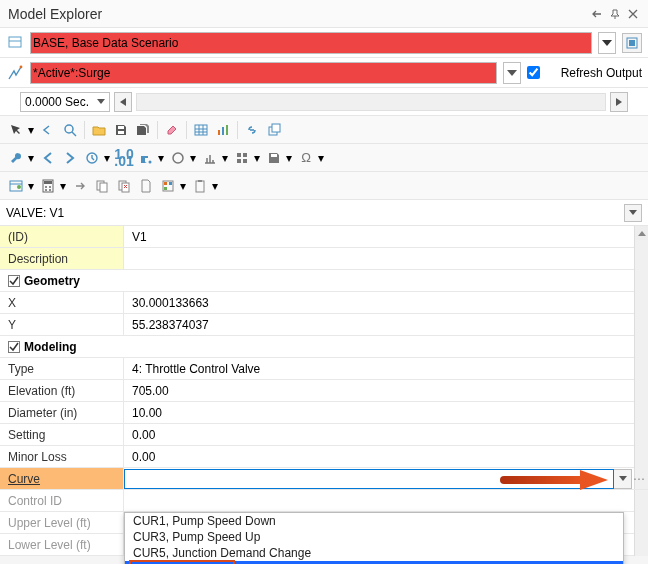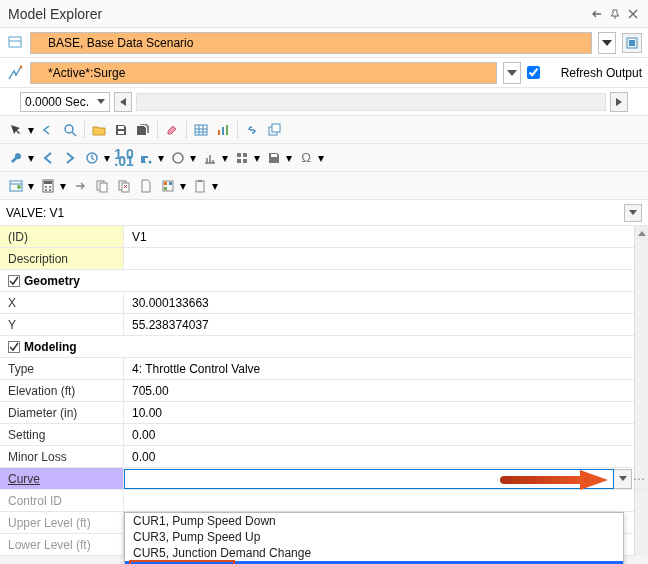--- a/index.html
+++ b/index.html
@@ -3,21 +3,21 @@
 <meta charset="utf-8">
 <style>
   * { box-sizing: border-box; margin: 0; padding: 0; font-family: "Segoe UI", Arial, sans-serif; font-size: 12px; }
   body { background: #f5f5f5; width: 648px; height: 564px; overflow: hidden; position: relative; }
 
   .panel-header { display: flex; align-items: center; padding: 4px 8px; background: #fafafa; height: 28px; border-bottom: 1px solid #e6e6e6; }
   .panel-title { font-size: 14px; color: #333; flex: 1; }
   .hdr-icon { width: 14px; height: 14px; margin-left: 4px; color: #666; display: flex; align-items: center; justify-content: center; cursor: pointer; }
 
   .row-bar { display: flex; align-items: center; gap: 6px; padding: 3px 6px; background: #fff; border-bottom: 1px solid #e6e6e6; height: 30px; }
-  .row-bar .field { flex: 1; height: 22px; border: 1px solid #c0c0c0; background: #fdba74; padding: 0 17px; display: flex; align-items: center; }
+  .row-bar .field { flex: 1; height: 22px; border: 1px solid #c0c0c0; background: #ef4444; padding: 0 2px; display: flex; align-items: center; }
   .row-bar .lead-icon { width: 18px; height: 18px; display: flex; align-items: center; justify-content: center; color: #3c90c0; }
   .dropdown-caret { width: 18px; height: 22px; border: 1px solid #c0c0c0; background: #fff; display: flex; align-items: center; justify-content: center; cursor: pointer; }
   .sm-icon-btn { width: 20px; height: 20px; border: 1px solid #c0c0c0; background: #f4f4f4; display:flex; align-items:center; justify-content:center; cursor:pointer; }
 
   .time-row { display: flex; align-items: center; gap: 4px; padding: 3px 20px; background: #fff; border-bottom: 1px solid #e6e6e6; height: 28px; }
   .time-combo { width: 90px; height: 20px; border: 1px solid #c0c0c0; background:#fff; padding:0 4px; display:flex; align-items:center; justify-content:space-between; }
   .time-nav { width: 18px; height: 20px; border:1px solid #c0c0c0; background:#f4f4f4; display:flex; align-items:center; justify-content:center; cursor:pointer; }
   .time-track { flex:1; height:18px; background:#f0f0f0; border:1px solid #e0e0e0; }
 
   .toolbar { display: flex; align-items: center; gap: 2px; padding: 4px 6px; background: #f9f9f9; border-bottom: 1px solid #e6e6e6; height: 28px; }
@@ -27,21 +27,21 @@
   .tb-drop .caret { width:10px; height:20px; display:flex; align-items:center; justify-content:center; }
 
   .element-row { display:flex; align-items:center; padding:3px 6px; background:#fff; border-bottom:1px solid #e6e6e6; height:26px; }
   .element-row .label { flex:1; }
   .dd-arrow { width:18px; height:18px; display:flex; align-items:center; justify-content:center; border:1px solid #c0c0c0; background:#f4f4f4; cursor:pointer; }
 
   .prop-grid { position:relative; background:#fff; }
   .prop-row { display:flex; height:22px; border-bottom:1px solid #e8e8e8; align-items:stretch; }
   .prop-label { width:124px; padding:0 8px; display:flex; align-items:center; border-right:1px solid #e8e8e8; background:#fff; color:#333; }
   .prop-label.hlt { background:#fdfdc8; }
-  .prop-label.sel { background:#c4b5fd;text-decoration:underline; }
+  .prop-label.sel { background:#fdba74;text-decoration:underline; }
   .prop-label.dim { color:#999; }
   .prop-value { flex:1; padding:0 8px; display:flex; align-items:center; background:#fff; }
   .section-row { display:flex; align-items:center; height:22px; border-bottom:1px solid #e8e8e8; background:#fff; padding:0 8px; gap:4px; font-weight:700; }
   .chk-box { width:12px; height:12px; border:1px solid #7a7a7a; display:flex; align-items:center; justify-content:center; }
 
   .scroll-col { position:absolute; right:0; top:0; width:14px; background:#f0f0f0; border-left:1px solid #ddd; }
   .scroll-up, .scroll-dn { height:14px; background:#eee; display:flex; align-items:center; justify-content:center; cursor:pointer; }
 
   .curve-editor { position:relative; flex:1; display:flex; align-items:center; }
   .curve-input { flex:1; height:20px; border:1px solid #0078d7; background:#fff; padding:0 4px; outline:none; }

